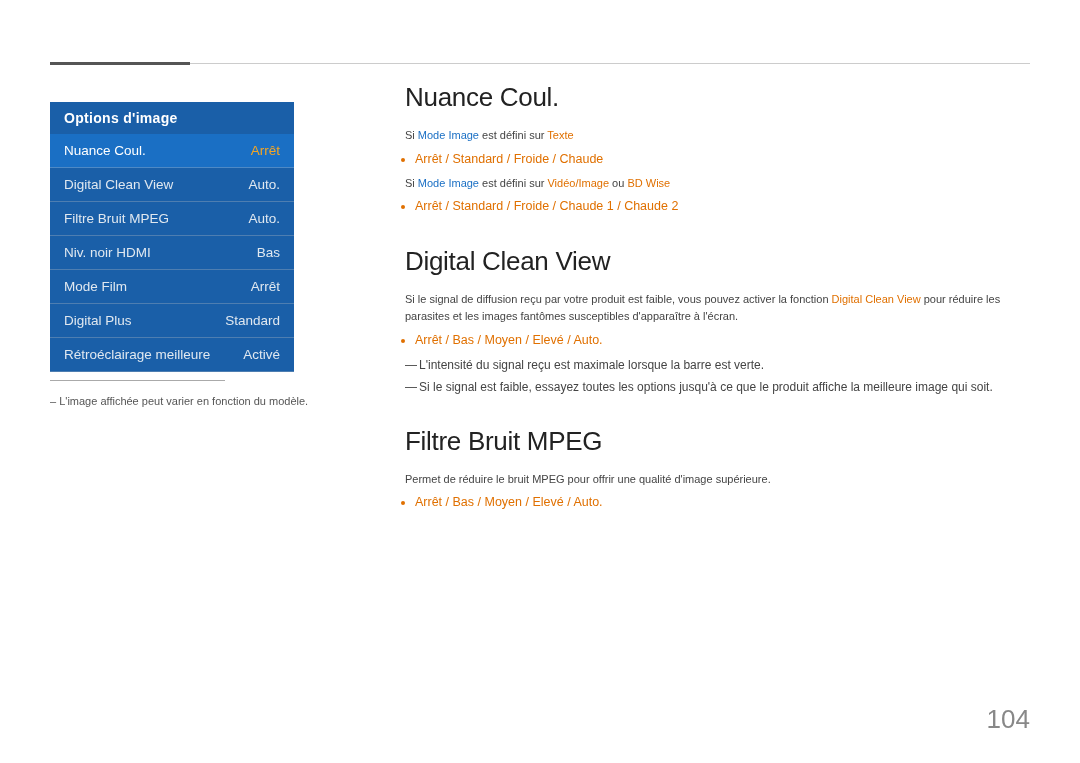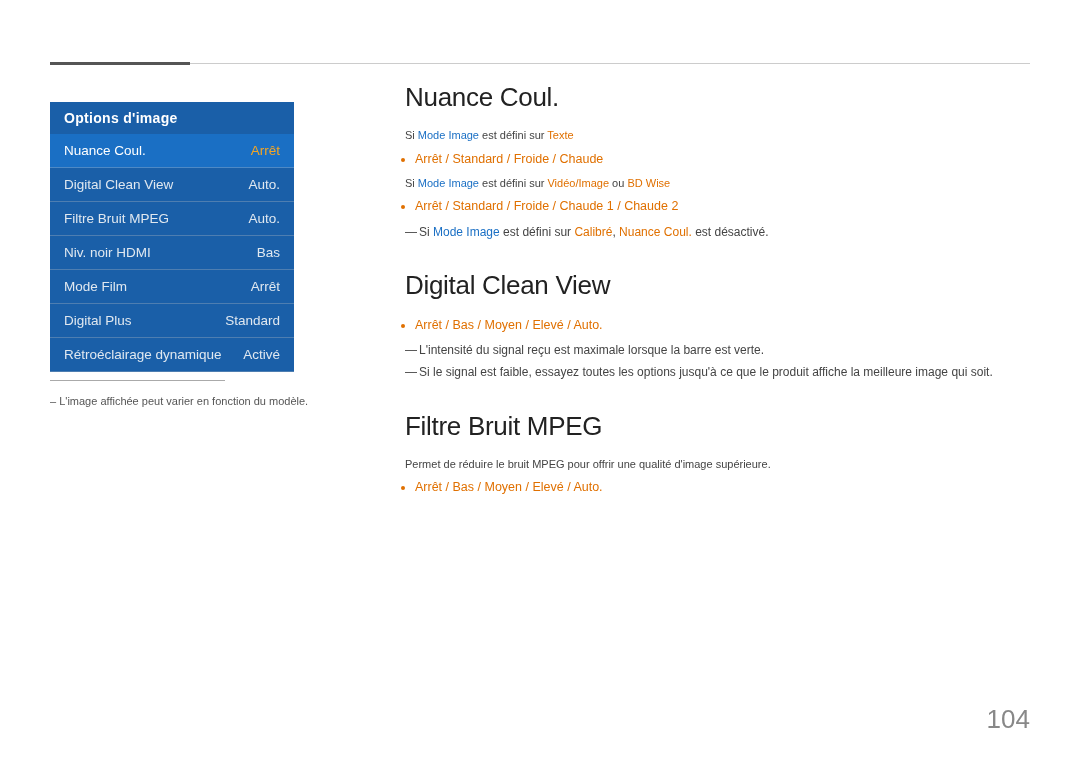--- a/index.html
+++ b/index.html
@@ -223,21 +223,21 @@
     <span class="item-label">Mode Film</span>
     <span class="item-value">Arrêt</span>
   </div>
 
   <div class="sidebar-item">
     <span class="item-label">Digital Plus</span>
     <span class="item-value">Standard</span>
   </div>
 
   <div class="sidebar-item">
-    <span class="item-label">Rétroéclairage dynamique</span>
+    <span class="item-label">Rétroéclairage meilleure</span>
     <span class="item-value">Activé</span>
   </div>
 </div>
 
 <div class="sidebar-divider"></div>
 <div class="sidebar-note">– L'image affichée peut varier en fonction du modèle.</div>
 
 <div class="main-content">
 
   <div class="section">
@@ -250,28 +250,28 @@
       <li><span>Arrêt / Standard / Froide / Chaude</span></li>
     </ul>
 
     <p class="section-text">
       Si <span class="highlight-blue">Mode Image</span> est défini sur <span class="highlight-orange">Vidéo/Image</span> ou <span class="highlight-orange">BD Wise</span>
     </p>
     <ul class="bullet-list">
       <li><span>Arrêt / Standard / Froide / Chaude 1 / Chaude 2</span></li>
     </ul>
 
-    <p class="note-line">
-      Si <span class="highlight-blue">Mode Image</span> est défini sur <span class="highlight-orange">Calibré</span>, <span class="highlight-orange">Nuance Coul.</span> est désactivé.
-    </p>
   </div>
 
   <div class="section">
     <h2 class="section-title">Digital Clean View</h2>
 
+    <p class="section-text">
+      Si le signal de diffusion reçu par votre produit est faible, vous pouvez activer la fonction <span class="highlight-orange">Digital Clean View</span> pour réduire les parasites et les images fantômes susceptibles d'apparaître à l'écran.
+    </p>
     <ul class="bullet-list">
       <li><span>Arrêt / Bas / Moyen / Elevé / Auto.</span></li>
     </ul>
 
     <p class="note-line">
       L'intensité du signal reçu est maximale lorsque la barre est verte.
     </p>
     <p class="note-line">
       Si le signal est faible, essayez toutes les options jusqu'à ce que le produit affiche la meilleure image qui soit.
     </p>

